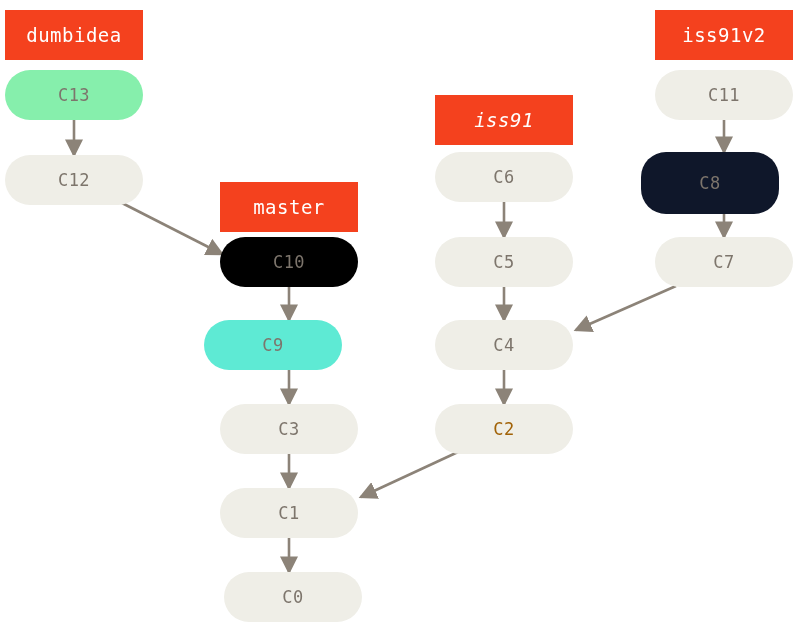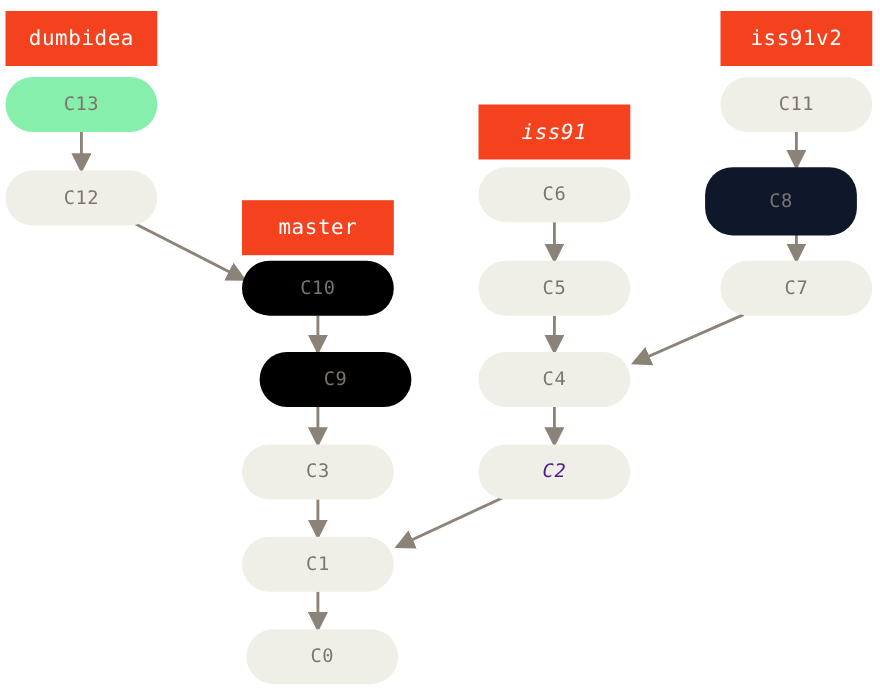--- a/index.html
+++ b/index.html
@@ -84,26 +84,26 @@
   <div id="labels-group">
       <div class="branch-label" style="left: 5px; top: 10px; background: rgb(244, 65, 30); color: rgb(255, 255, 255);">dumbidea</div>
       <div class="branch-label" style="left: 220px; top: 182px; background: rgb(244, 65, 30); color: rgb(255, 255, 255);">master</div>
       <div class="branch-label" style="left: 435px; top: 95px; background: rgb(244, 65, 30); color: rgb(255, 255, 255); font-style: italic;">iss91</div>
       <div class="branch-label" style="left: 655px; top: 10px; background: rgb(244, 65, 30); color: rgb(255, 255, 255);">iss91v2</div>
     </div>
   <div id="nodes-group">
       <div class="commit-node" style="left: 5px; top: 70px; width: 138px; height: 50px; border-radius: 25px; background: #86efac; color: rgb(125, 117, 108);">C13</div>
       <div class="commit-node" style="left: 5px; top: 155px; width: 138px; height: 50px; border-radius: 25px; background: rgb(239, 238, 231); color: rgb(125, 117, 108);">C12</div>
       <div class="commit-node" style="left: 220px; top: 237px; width: 138px; height: 50px; border-radius: 25px; background: #000000; color: rgb(125, 117, 108);">C10</div>
-      <div class="commit-node" style="left: 236px; top: 320px; width: 138px; height: 50px; border-radius: 25px; background: #000000; color: rgb(125, 117, 108);">C9</div>
+      <div class="commit-node" style="left: 204px; top: 320px; width: 138px; height: 50px; border-radius: 25px; background: #5eead4; color: rgb(125, 117, 108);">C9</div>
       <div class="commit-node" style="left: 220px; top: 404px; width: 138px; height: 50px; border-radius: 25px; background: rgb(239, 238, 231); color: rgb(125, 117, 108);">C3</div>
       <div class="commit-node" style="left: 220px; top: 488px; width: 138px; height: 50px; border-radius: 25px; background: rgb(239, 238, 231); color: rgb(125, 117, 108);">C1</div>
       <div class="commit-node" style="left: 224px; top: 572px; width: 138px; height: 50px; border-radius: 25px; background: rgb(239, 238, 231); color: rgb(125, 117, 108);">C0</div>
       <div class="commit-node" style="left: 435px; top: 152px; width: 138px; height: 50px; border-radius: 25px; background: rgb(239, 238, 231); color: rgb(125, 117, 108);">C6</div>
       <div class="commit-node" style="left: 435px; top: 237px; width: 138px; height: 50px; border-radius: 25px; background: rgb(239, 238, 231); color: rgb(125, 117, 108);">C5</div>
       <div class="commit-node" style="left: 435px; top: 320px; width: 138px; height: 50px; border-radius: 25px; background: rgb(239, 238, 231); color: rgb(125, 117, 108);">C4</div>
-      <div class="commit-node" style="left: 435px; top: 404px; width: 138px; height: 50px; border-radius: 25px; background: rgb(239, 238, 231); color: #4c1d95; font-style: italic;">C2</div>
+      <div class="commit-node" style="left: 435px; top: 404px; width: 138px; height: 50px; border-radius: 25px; background: rgb(239, 238, 231); color: #a16207;">C2</div>
       <div class="commit-node" style="left: 655px; top: 70px; width: 138px; height: 50px; border-radius: 25px; background: rgb(239, 238, 231); color: rgb(125, 117, 108);">C11</div>
       <div class="commit-node" style="left: 641px; top: 152px; width: 138px; height: 62px; border-radius: 25px; background: #0f172a; color: rgb(125, 117, 108);">C8</div>
       <div class="commit-node" style="left: 655px; top: 237px; width: 138px; height: 50px; border-radius: 25px; background: rgb(239, 238, 231); color: rgb(125, 117, 108);">C7</div>
     </div>
 
 </div>
 
 </body></html>

